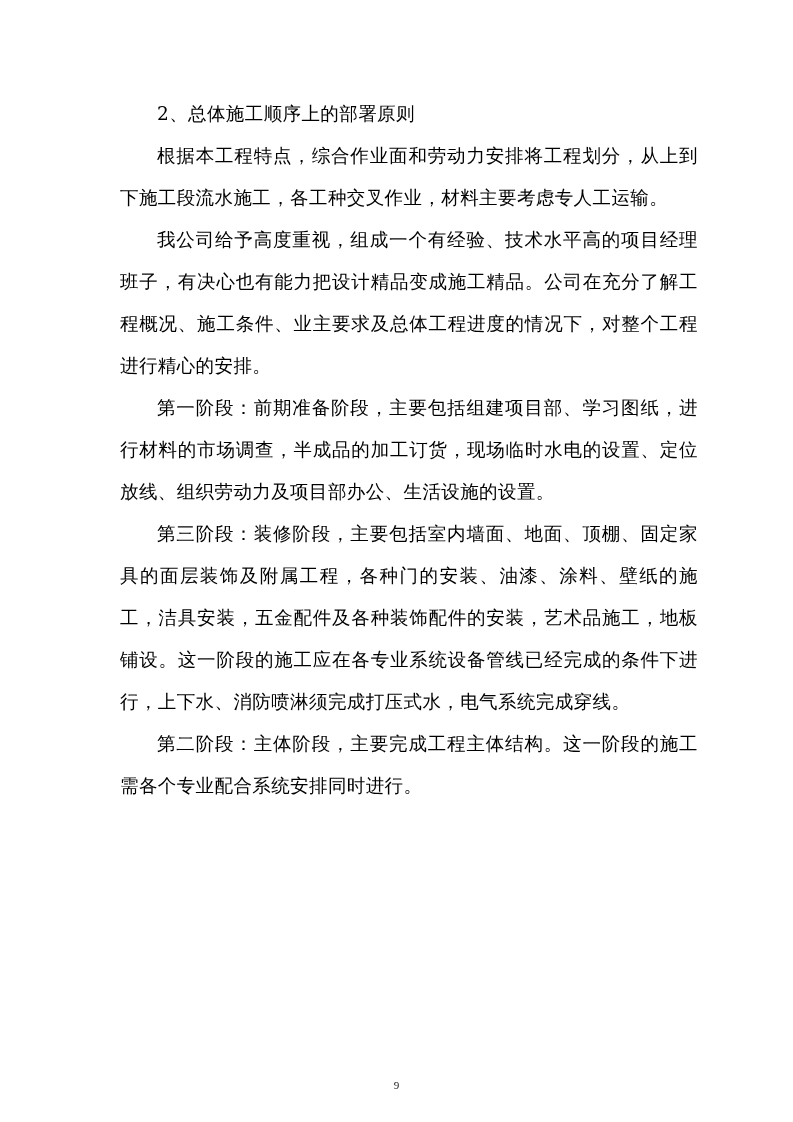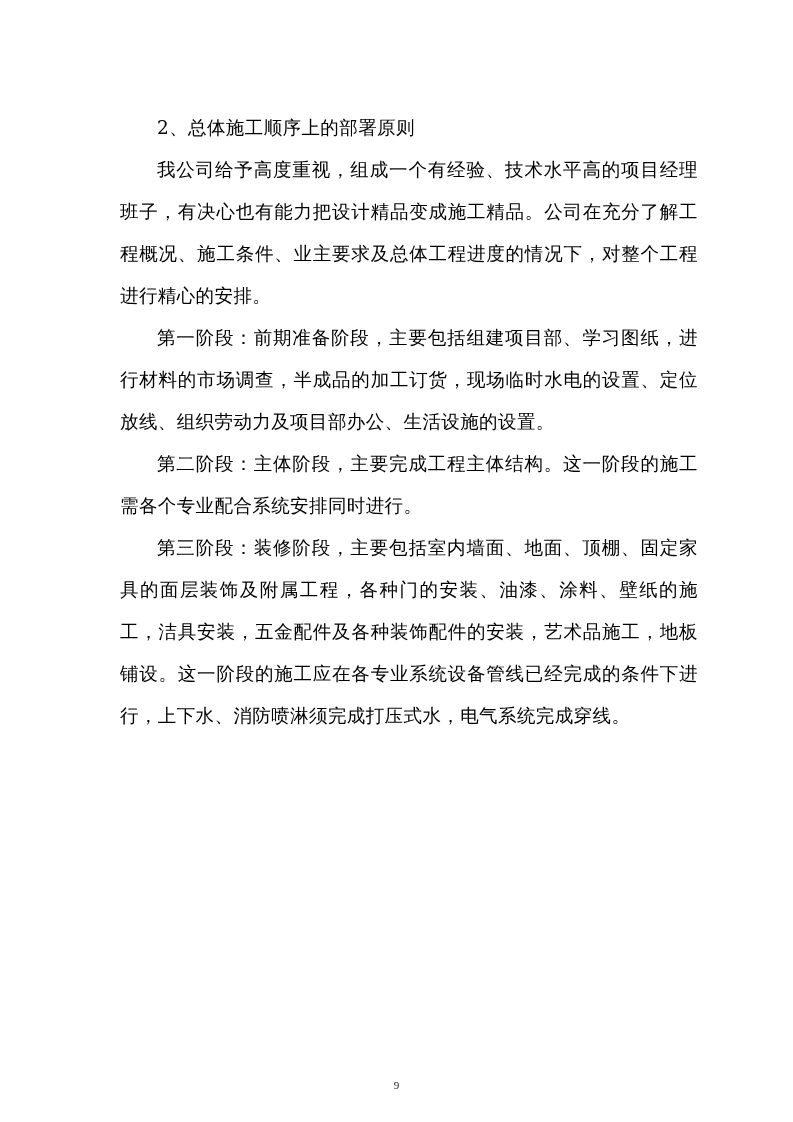--- a/index.html
+++ b/index.html
@@ -1,29 +1,30 @@
 <!DOCTYPE html>
 <html><head>
 <meta charset="utf-8">
 <style>
   html, body { margin: 0; padding: 0; background: #ffffff; }
   body { width: 793px; height: 1122px; position: relative; overflow: hidden;
          font-family: "DejaVu Serif", "Liberation Serif", serif; color: #000; }
   .page { position: absolute; left: 0; top: 0; width: 793px; height: 1122px; background: #fff; }
-  .content { position: absolute; left: 120px; top: 107px; width: 578px; }
+  .content { position: absolute; left: 120px; top: 93px; width: 578px; }
   .p { font-size: 18.5px; line-height: 42px; margin: 0; text-align: justify; letter-spacing: 0.4px; }
   .indent { text-indent: 37px; }
   .footer { position: absolute; left: 0; width: 793px; top: 1079px; text-align: center;
             font-family: "Liberation Serif", serif; font-size: 11px; color: #222; }
 </style>
 </head>
 <body>
 
 <div class="page">
   <div class="content">
     <p class="p indent">2、总体施工顺序上的部署原则</p>
+    <p class="p indent">根据本工程特点，综合作业面和劳动力安排将工程划分，从上到下施工段流水施工，各工种交叉作业，材料主要考虑专人工运输。</p>
     <p class="p indent">我公司给予高度重视，组成一个有经验、技术水平高的项目经理班子，有决心也有能力把设计精品变成施工精品。公司在充分了解工程概况、施工条件、业主要求及总体工程进度的情况下，对整个工程进行精心的安排。</p>
     <p class="p indent">第一阶段：前期准备阶段，主要包括组建项目部、学习图纸，进行材料的市场调查，半成品的加工订货，现场临时水电的设置、定位放线、组织劳动力及项目部办公、生活设施的设置。</p>
+    <p class="p indent">第三阶段：装修阶段，主要包括室内墙面、地面、顶棚、固定家具的面层装饰及附属工程，各种门的安装、油漆、涂料、壁纸的施工，洁具安装，五金配件及各种装饰配件的安装，艺术品施工，地板铺设。这一阶段的施工应在各专业系统设备管线已经完成的条件下进行，上下水、消防喷淋须完成打压式水，电气系统完成穿线。</p>
     <p class="p indent">第二阶段：主体阶段，主要完成工程主体结构。这一阶段的施工需各个专业配合系统安排同时进行。</p>
-    <p class="p indent">第三阶段：装修阶段，主要包括室内墙面、地面、顶棚、固定家具的面层装饰及附属工程，各种门的安装、油漆、涂料、壁纸的施工，洁具安装，五金配件及各种装饰配件的安装，艺术品施工，地板铺设。这一阶段的施工应在各专业系统设备管线已经完成的条件下进行，上下水、消防喷淋须完成打压式水，电气系统完成穿线。</p>
   </div>
   <div class="footer">9</div>
 </div>
 
 </body></html>

